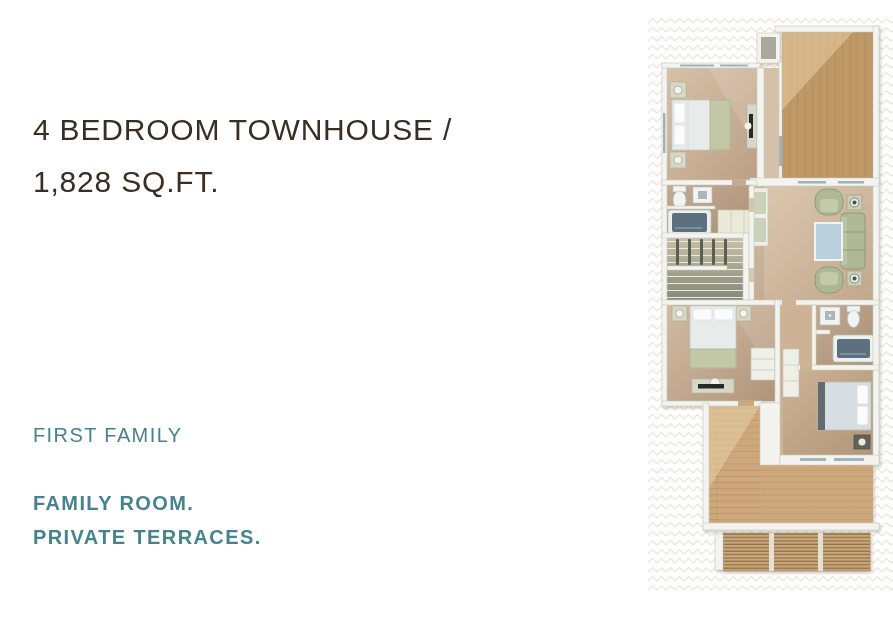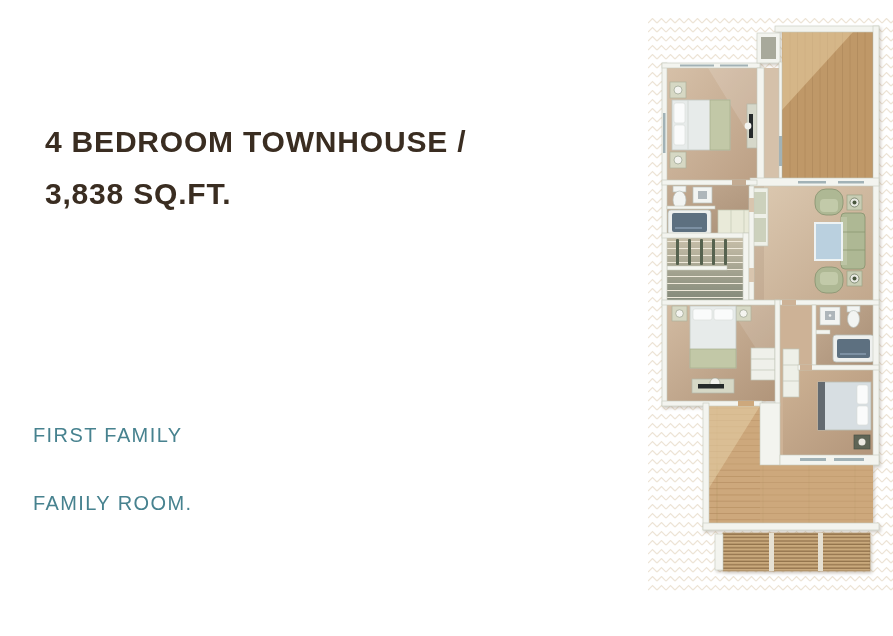--- a/index.html
+++ b/index.html
@@ -14,36 +14,37 @@
     font-size:30px;line-height:52px;font-weight:400;
     letter-spacing:0.8px;color:#3a2d21;
   }
   .page-title .line{display:block;}
   .floor-label{
     position:absolute;left:0;top:424px;
     font-size:20px;letter-spacing:1.4px;color:#47828f;font-weight:400;
   }
   .feature-list{
     position:absolute;left:0;top:486px;
-    font-size:20px;line-height:34px;letter-spacing:1.4px;color:#47828f;font-weight:400;
+    font-size:20px;line-height:34px;letter-spacing:1.4px;color:#47828f;font-weight:700;
   }
   .plan-wrap{position:absolute;left:648px;top:18px;width:245px;height:576px;}
   .plan-wrap svg{display:block;}
 </style>
 </head>
 <body>
 
 <div class="left-col">
-  <h1 class="page-title" style="margin:12px;font-weight:bold;">
+  <h1 class="page-title" style="margin:0;">
     <span class="line">4 BEDROOM TOWNHOUSE /</span>
-    <span class="line">3,838 SQ.FT.</span>
+    <span class="line">1,828 SQ.FT.</span>
   </h1>
   <div class="floor-label">FIRST FAMILY</div>
   <div class="feature-list">
     <div>FAMILY ROOM.</div>
+    <div>PRIVATE TERRACES.</div>
   </div>
 </div>
 
 <div class="plan-wrap">
 <svg width="245" height="576" viewBox="0 0 245 576" xmlns="http://www.w3.org/2000/svg">
   <defs>
     <pattern id="chev" width="18" height="18" patternUnits="userSpaceOnUse">
       <path d="M0 5 L4.5 0.5 L9 5 M9 5 L13.5 0.5 L18 5" stroke="#ede4d6" fill="none" stroke-width="1.2"></path>
       <path d="M0 14 L4.5 9.5 L9 14 M9 14 L13.5 9.5 L18 14" stroke="#ede4d6" fill="none" stroke-width="1.2"></path>
     </pattern>

